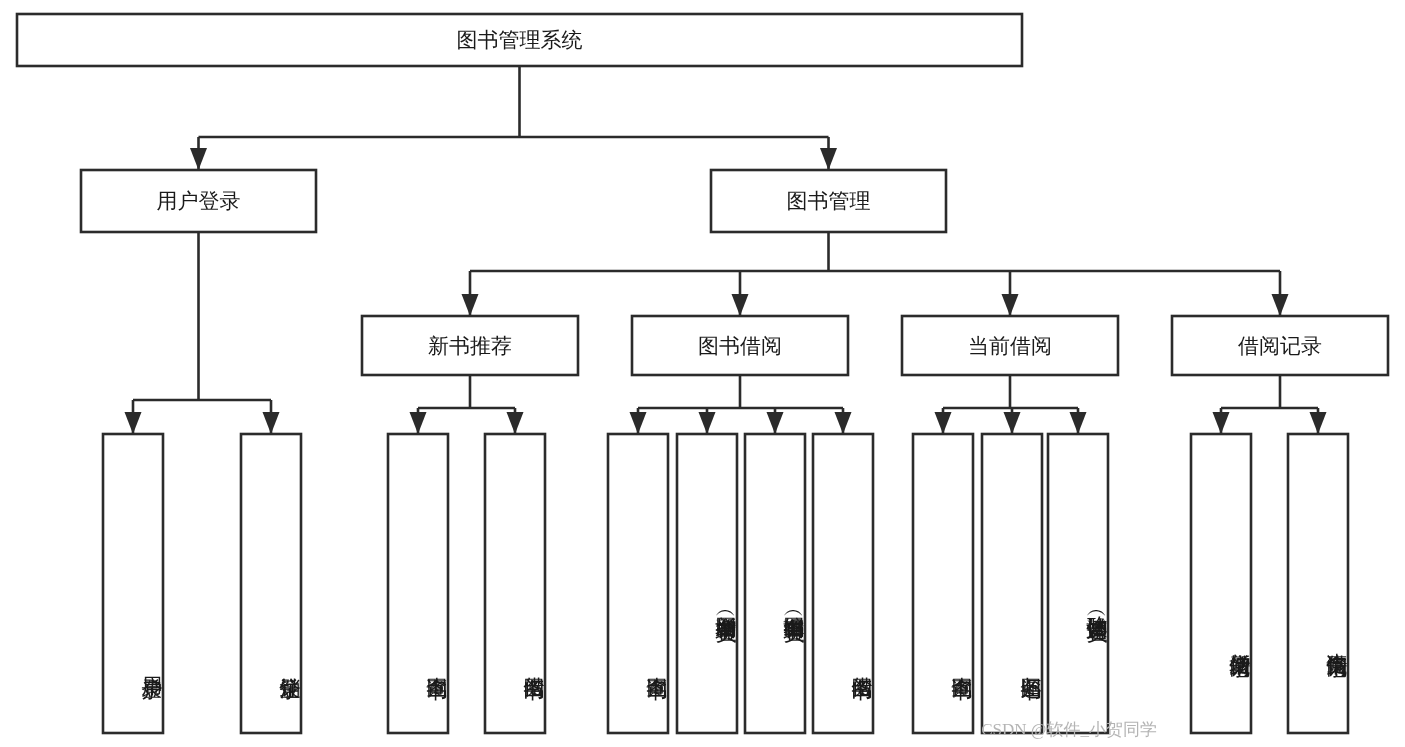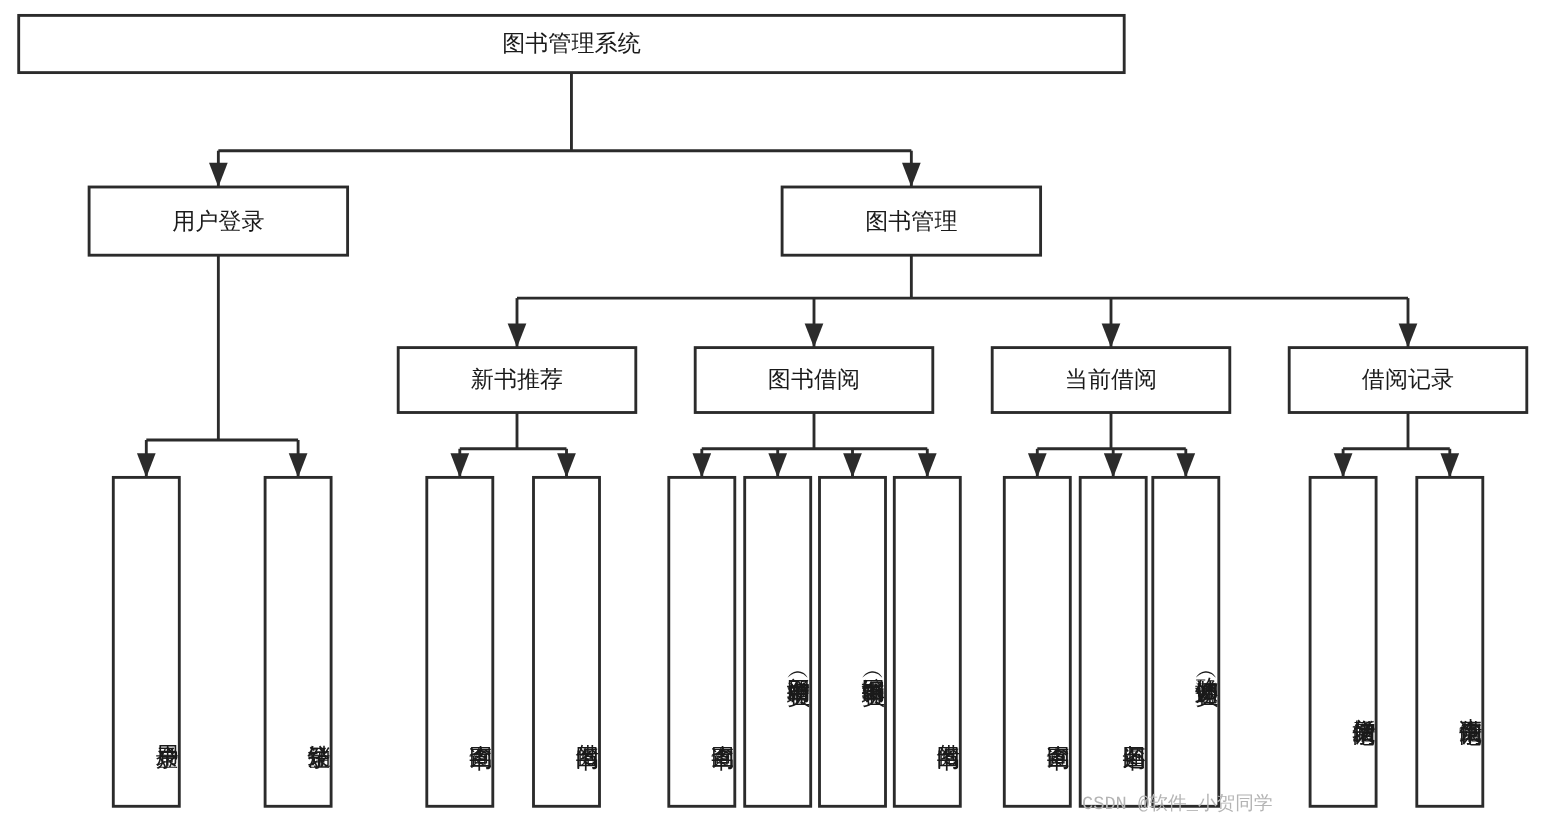--- a/index.html
+++ b/index.html
@@ -62,21 +62,21 @@
     white-space: nowrap;
     display: flex;
     align-items: flex-start;
     justify-content: center;
     pointer-events: none;
   }
   .watermark {
     position: absolute;
     right: 10px;
     bottom: 6px;
-    font-family: Liberation Mono, monospace;
+    font-family: Liberation Serif, serif;
     font-size: 17px;
     color: #b4b4b4;
     white-space: nowrap;
     user-select: none;
   }
 </style>
 </head>
 <body>
 
 <div id="diagram-root">

